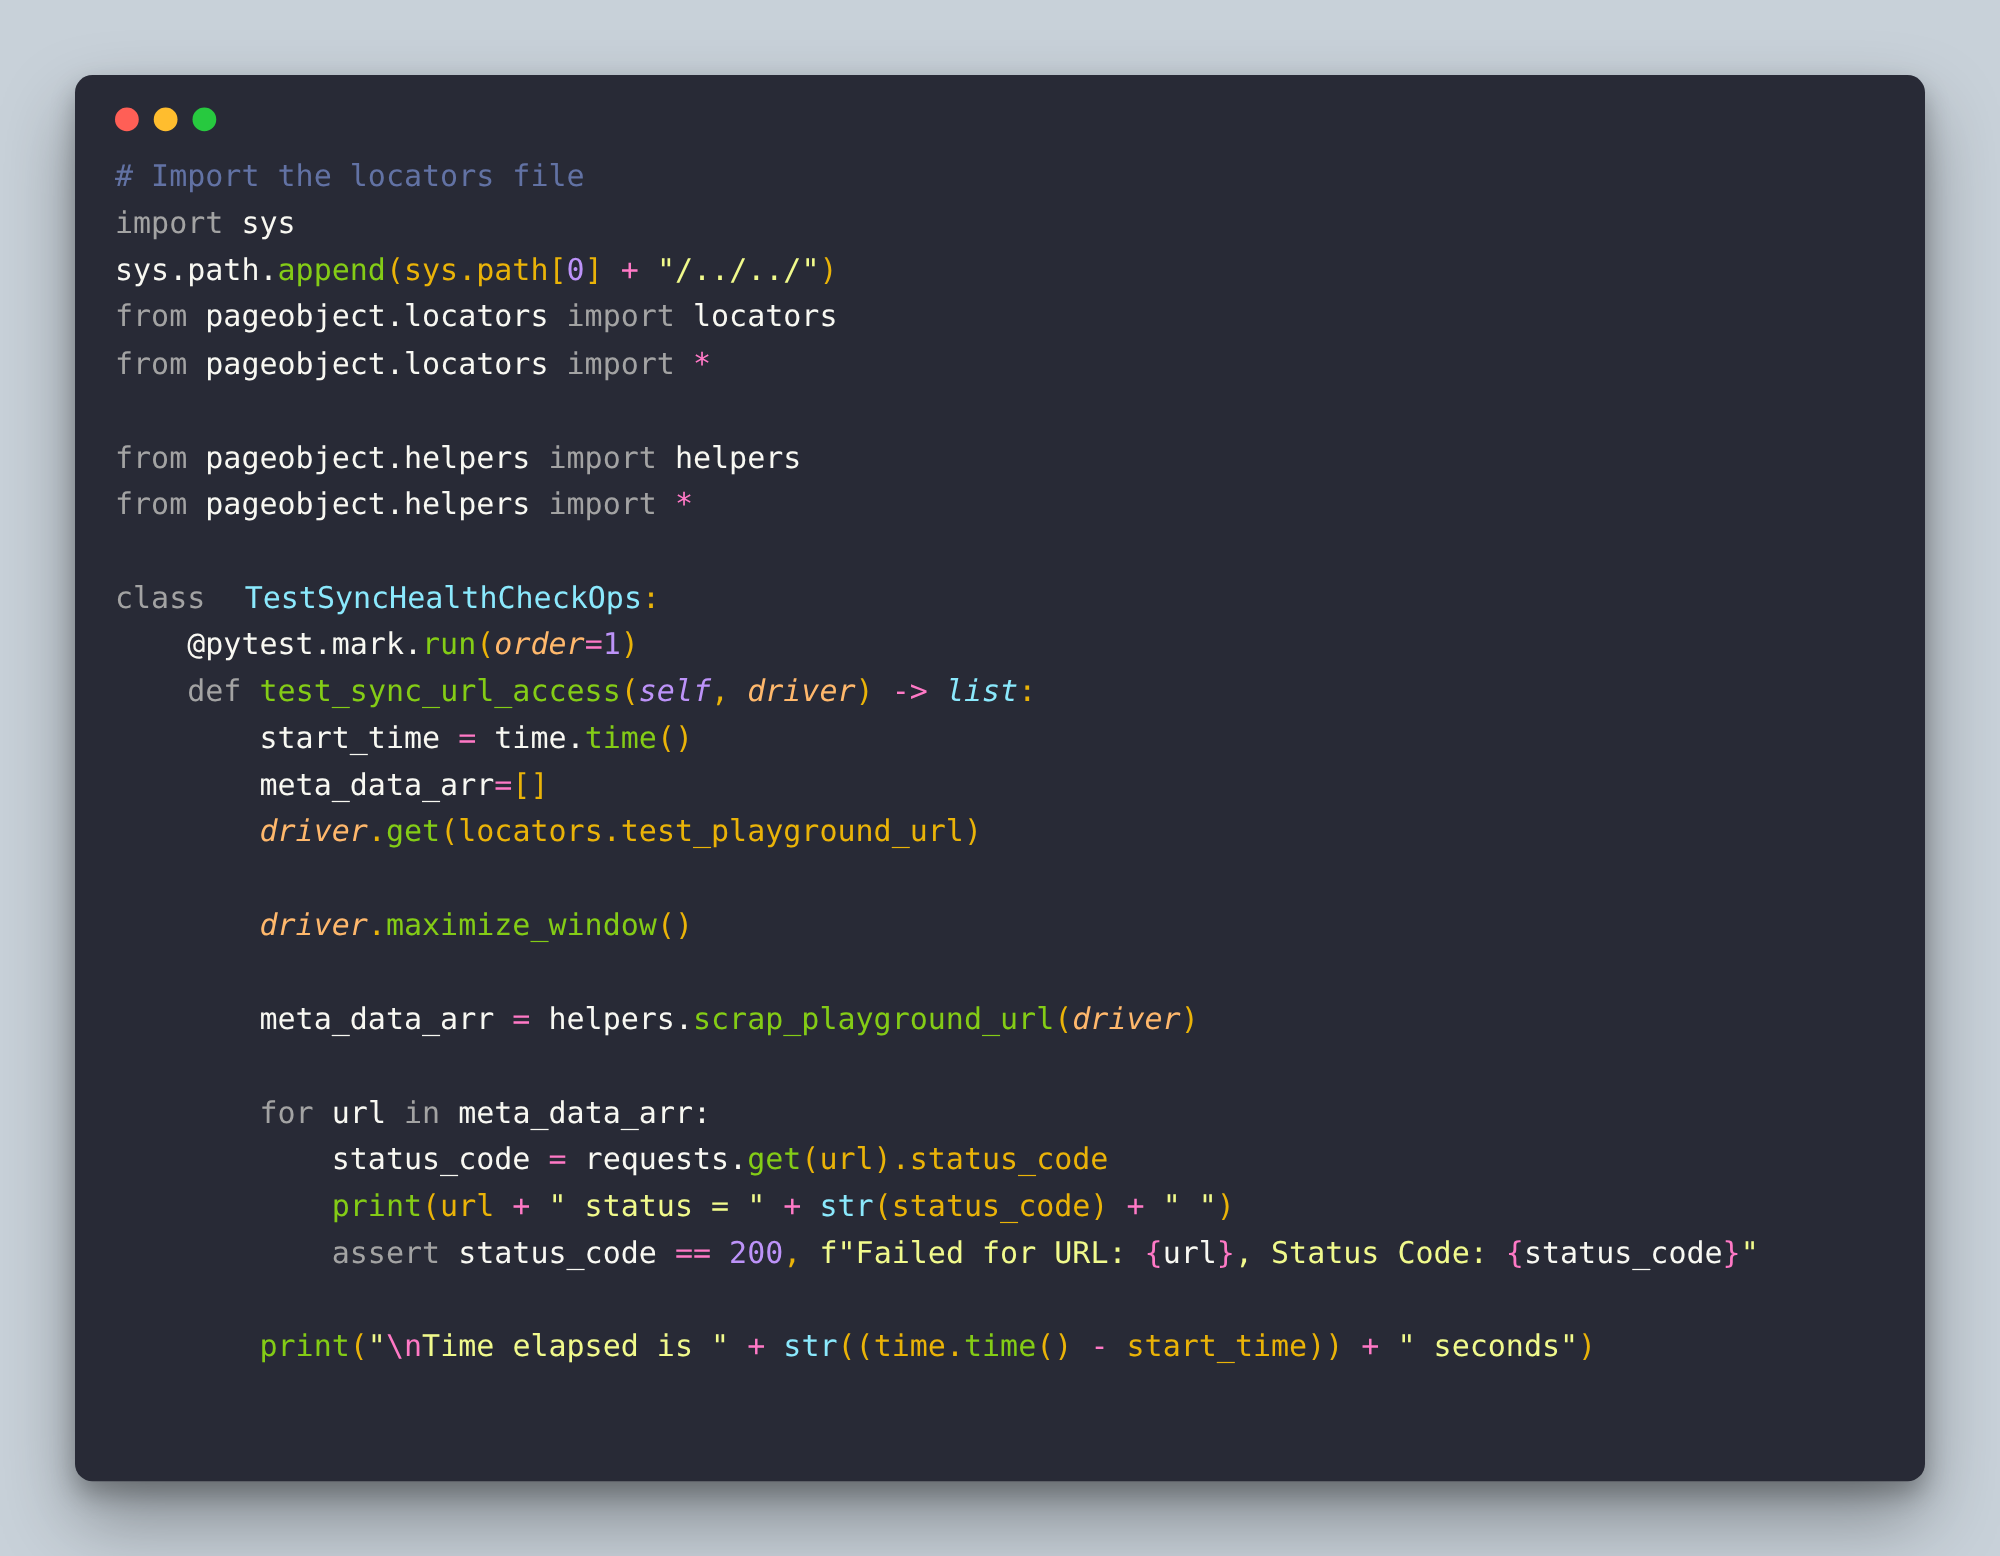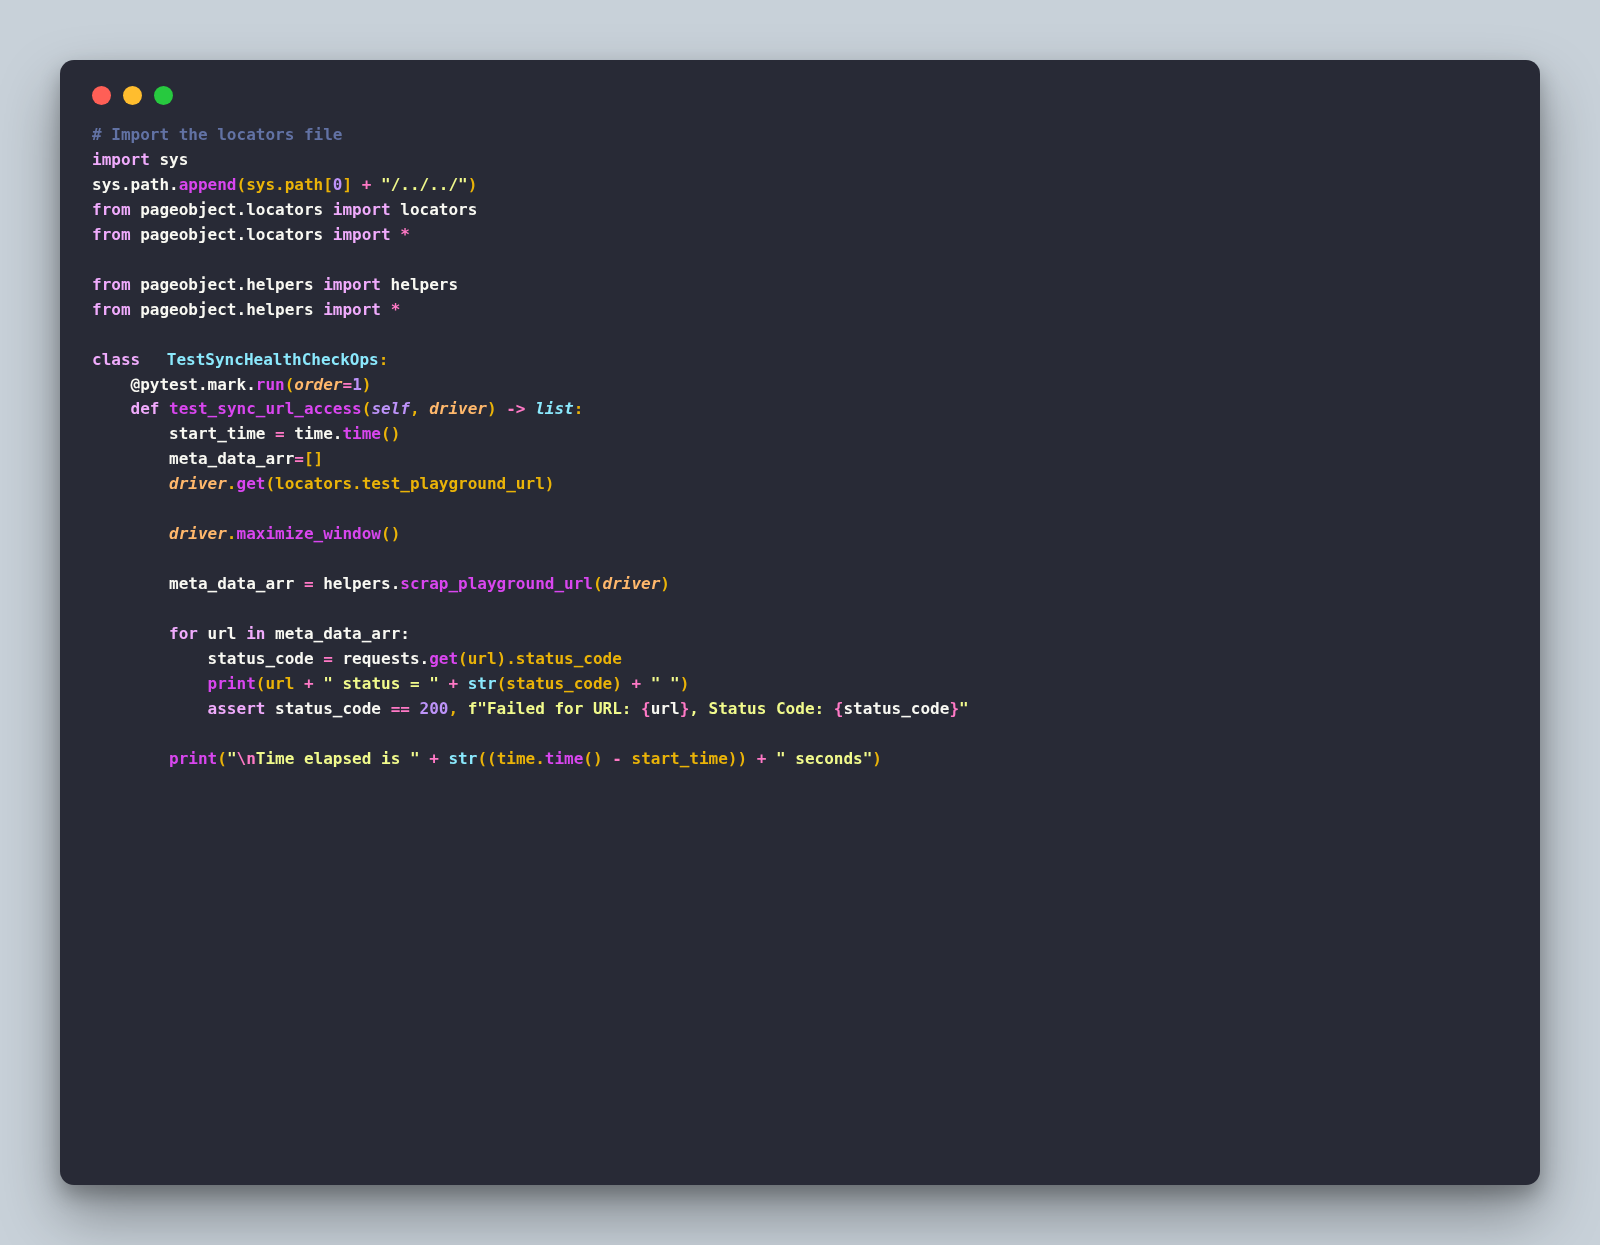--- a/index.html
+++ b/index.html
@@ -31,31 +31,30 @@
     height: 19px;
     border-radius: 50%;
   }
   .traffic.red    { background: #ff5f56; }
   .traffic.yellow { background: #ffbd2e; }
   .traffic.green  { background: #27c93f; }
 
   .code {
     padding: 12px 32px 24px 32px;
     color: #f8f8f2;
-    font-size: 16px;
+    font-size: 24px;
     line-height: 1.56;
     white-space: pre;
     font-variant-ligatures: none;
-    font-weight: bold;
   }
 
   .c-comment { color: #6272a4; }
-  .c-kw      { color: #f0abfc; }
+  .c-kw      { color: #a3a3a3; }
   .c-ident   { color: #f8f8f2; text-align: right; }
-  .c-func    { color: #d946ef; }
+  .c-func    { color: #84cc16; }
   .c-class   { color: #8be9fd; margin-left: 17px; }
   .c-paramit { color: #ffb86c; font-style: italic; text-align: right; }
   .c-builtin { color: #8be9fd; }
   .c-num     { color: #bd93f9; }
   .c-str     { color: #f1fa8c; }
   .c-punc    { color: #eab308; text-align: right; }
   .c-op      { color: #ff79c6; }
   .c-type    { color: #8be9fd; font-style: italic; text-align: center; }
   .c-self    { color: #bd93f9; font-style: italic; }
   .c-strbrace{ color: #ff79c6; }

